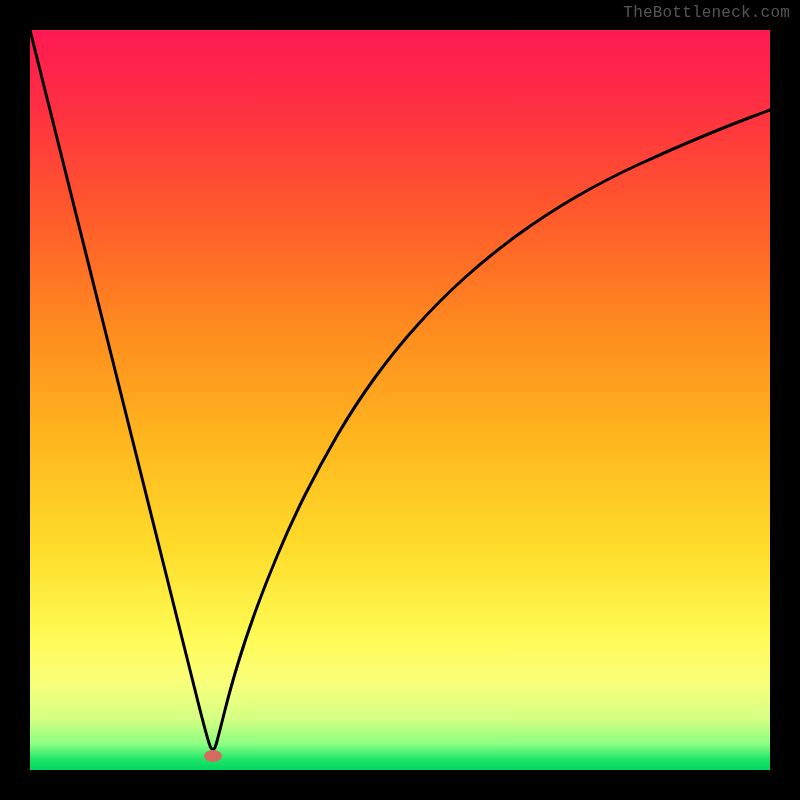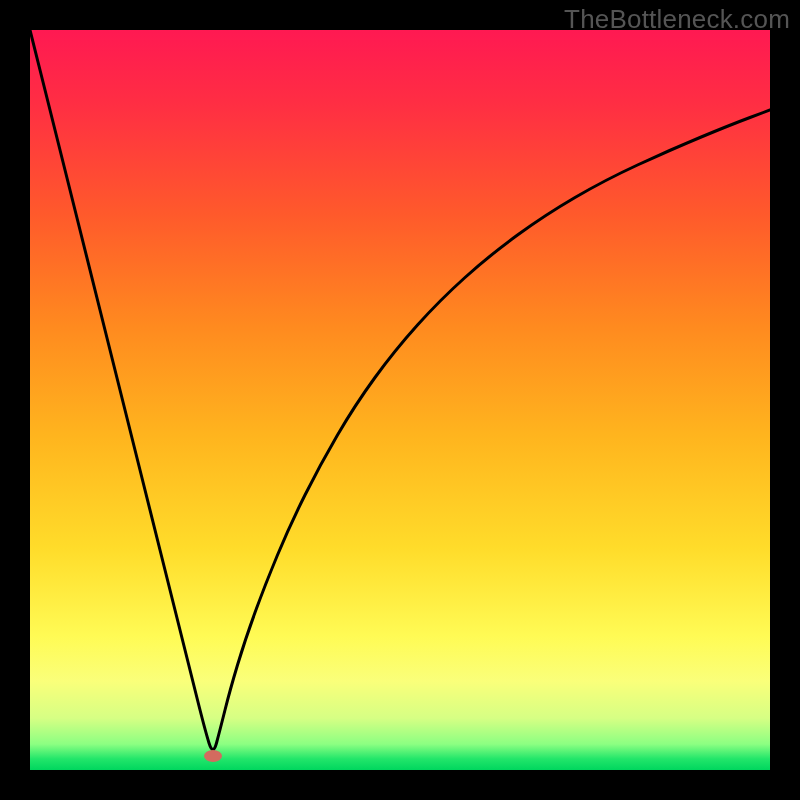--- a/index.html
+++ b/index.html
@@ -14,24 +14,25 @@
     position: relative;
     width: 800px;
     height: 800px;
     background: #000;
   }
   .watermark {
     position: absolute;
     top: 4px;
     right: 10px;
     color: #555;
-    font-size: 26px;
+    font-size: 16px;
     font-weight: 500;
     letter-spacing: 0.2px;
     z-index: 20;
+    font-family: Liberation Mono, monospace;
   }
   .plot-area {
     position: absolute;
     left: 30px;
     top: 30px;
     width: 740px;
     height: 740px;
     overflow: hidden;
   }
   .plot-area svg {

